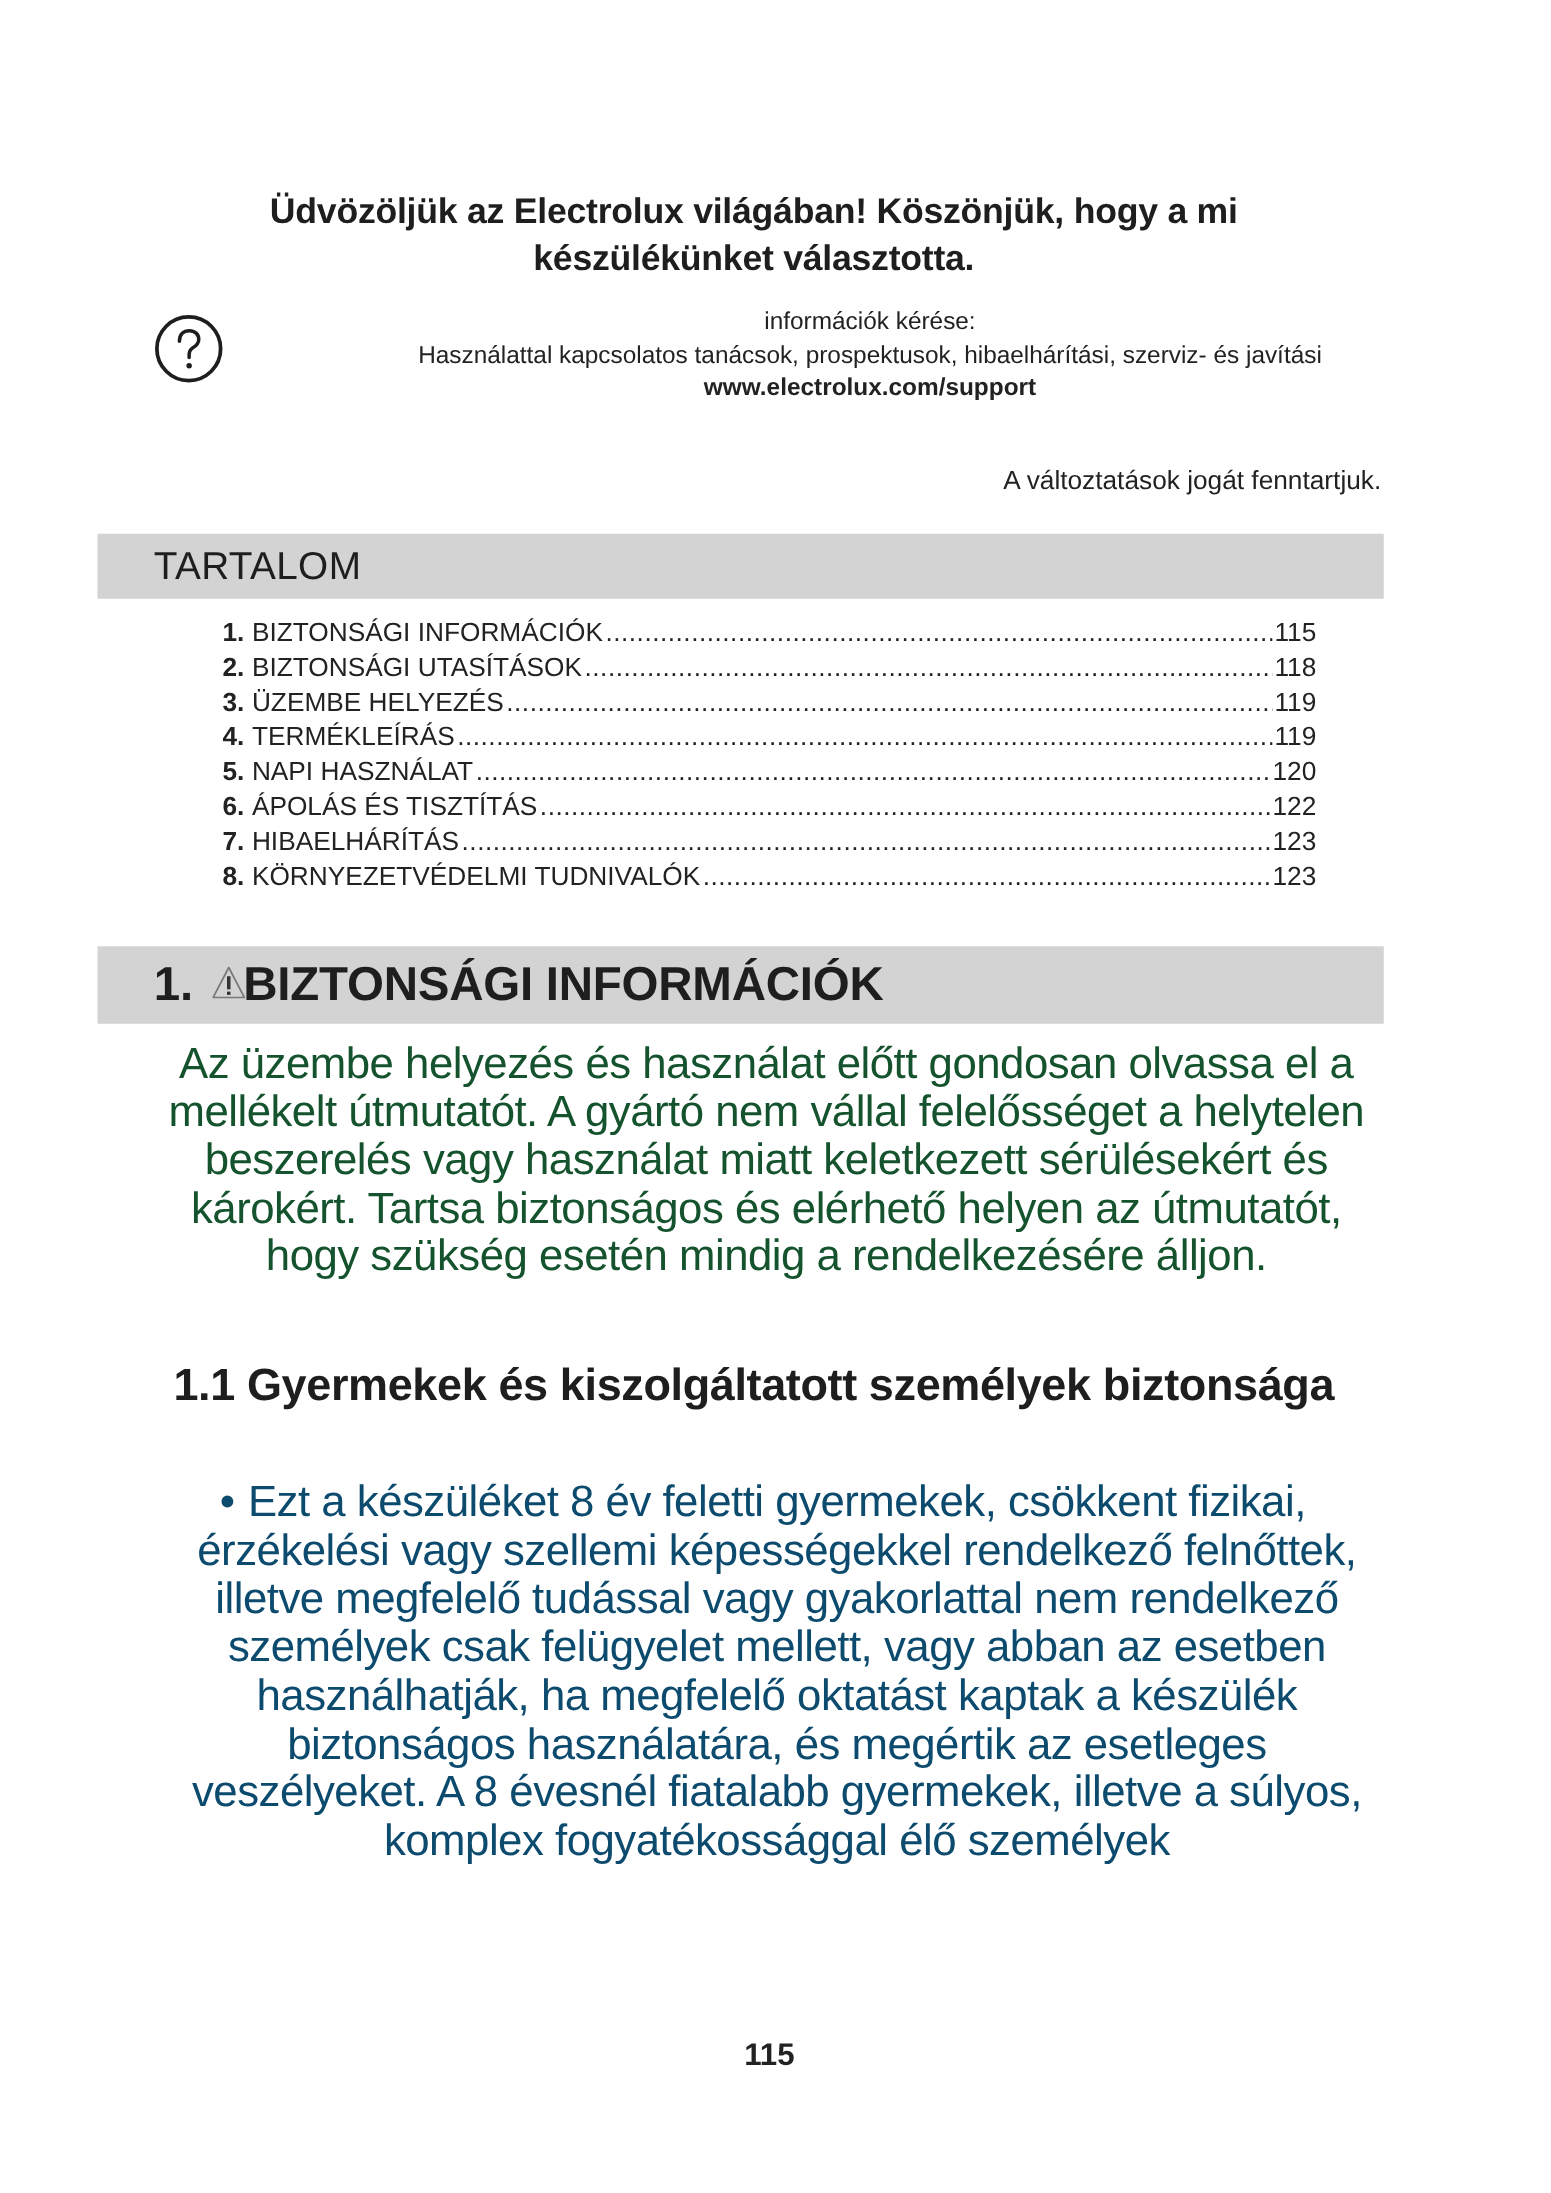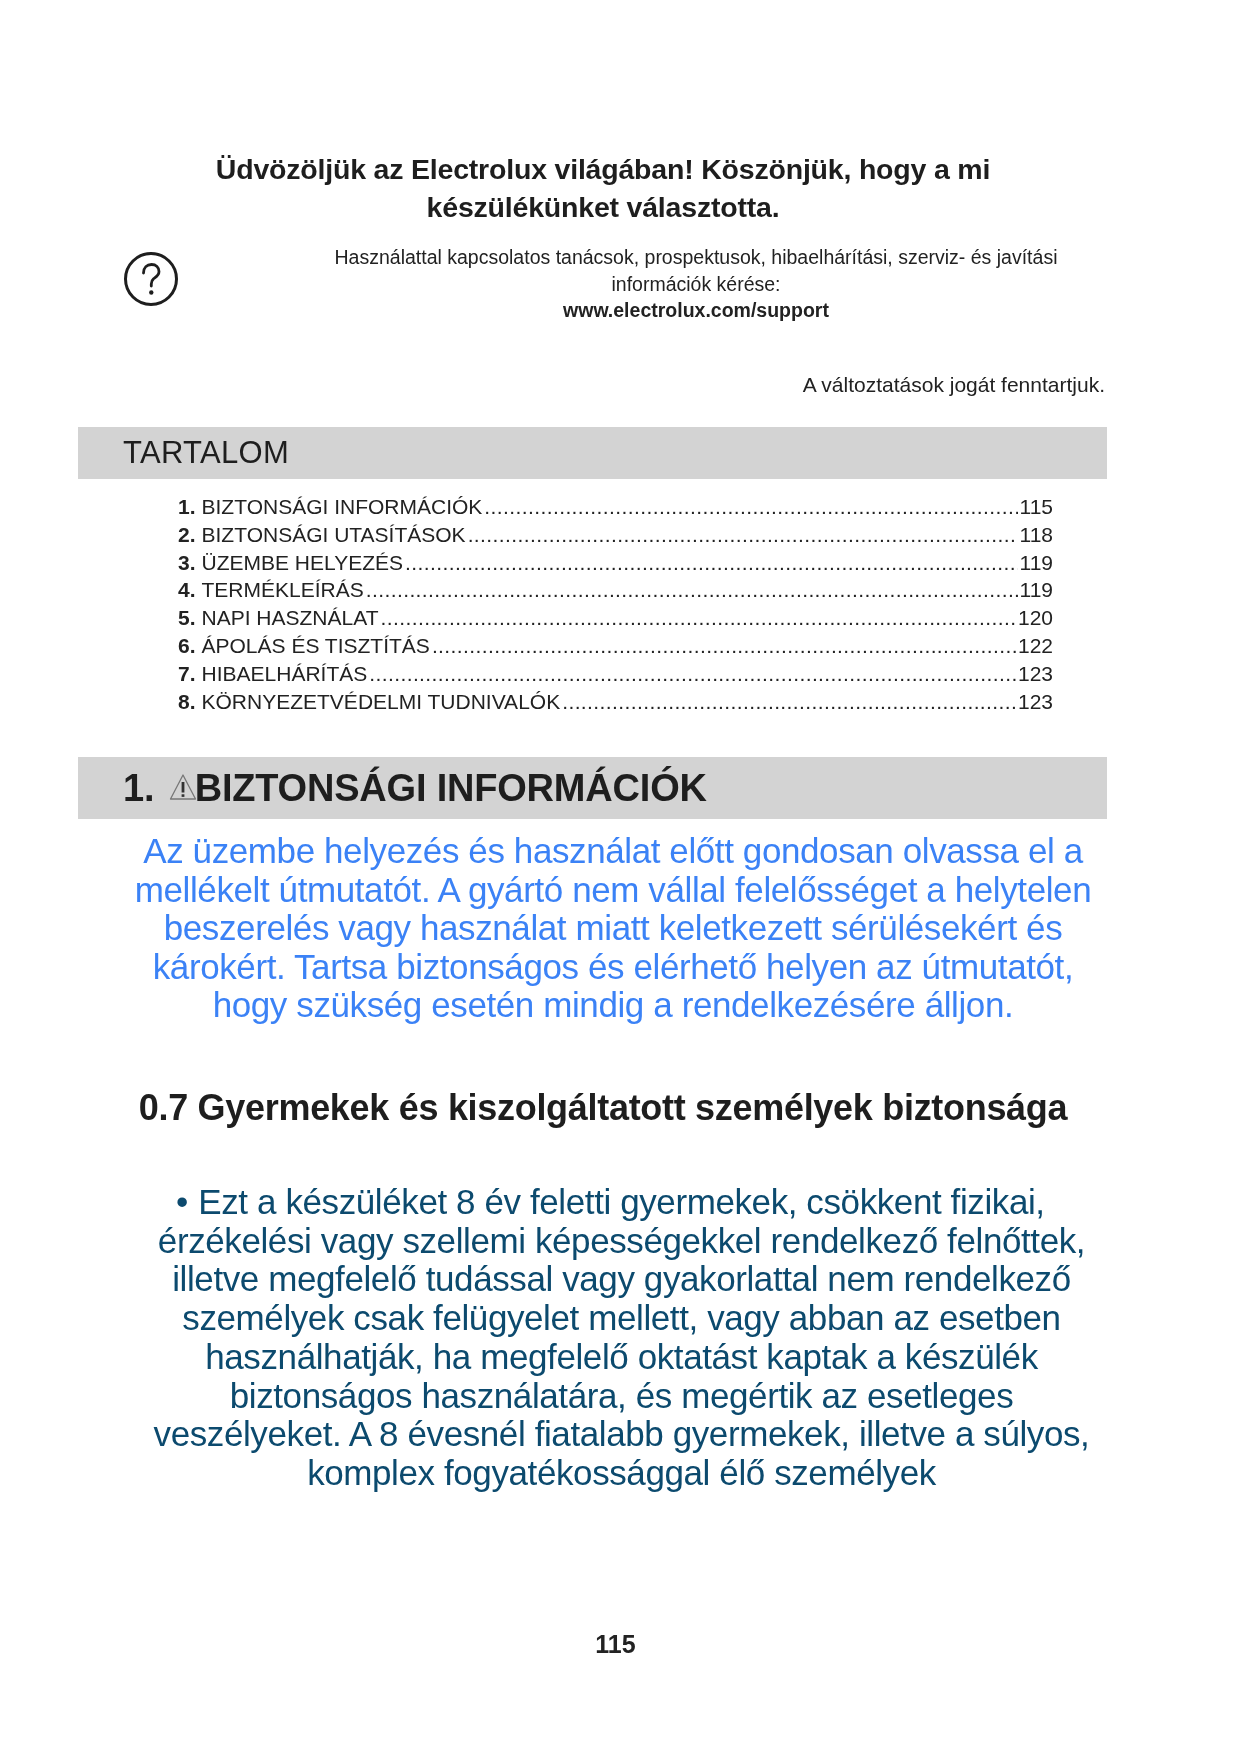--- a/index.html
+++ b/index.html
@@ -44,21 +44,21 @@
     letter-spacing: 0.4px;
   }
   .toc .page { flex: 0 0 auto; }
   .sec-bar { top: 757px; height: 62px; }
   .sec-title {
     position: absolute; left: 45px; top: 10px; font-size: 38px; font-weight: bold; letter-spacing: -0.2px; white-space: nowrap;
   }
   .sec-title .warn { display: inline-block; vertical-align: baseline; margin: 0 -2px 0 4px; }
   .body-text {
     left: 123px; top: 832px; width: 980px;
-    font-size: 35px; line-height: 38.5px; letter-spacing: -0.4px; color: #3b82f6;
+    font-size: 35px; line-height: 38.5px; letter-spacing: -0.4px; color: #14532d;
   }
   .sub-heading {
     left: 123px; top: 1088px; width: 960px;
     font-size: 36px; font-weight: bold; line-height: 39px; letter-spacing: -0.3px;
   }
   .bullets {
     left: 110px; top: 1183px; width: 990px; margin: 0; padding: 0; list-style: none;
     font-size: 35px; line-height: 38.7px; letter-spacing: -0.4px; color: #0c4a6e;
   }
   .bullets li { padding-left: 33px; text-indent: -33px; }
@@ -75,22 +75,22 @@
 
 <div class="abs help-icon">
   <svg width="56" height="56" viewBox="0 0 56 56">
     <circle cx="28" cy="28" r="25.5" fill="none" stroke="#1e1e1e" stroke-width="3"></circle>
     <path d="M20.5 22 C20.5 16.5 24 13.5 28.5 13.5 C33 13.5 36 16.5 36 20.5 C36 24.5 33 26 30.5 27.8 C29 29 28.3 30.5 28.3 33 L28.3 35" fill="none" stroke="#1e1e1e" stroke-width="2.8" stroke-linecap="round"></path>
     <circle cx="28.3" cy="41.5" r="2.2" fill="#1e1e1e"></circle>
   </svg>
 </div>
 
 <div class="abs support">
+  <div>információk kérése:</div>
   <div>Használattal kapcsolatos tanácsok, prospektusok, hibaelhárítási, szerviz- és javítási</div>
-  <div>információk kérése:</div>
   <div class="url">www.electrolux.com/support</div>
 </div>
 
 <div class="abs rights">A változtatások jogát fenntartjuk.</div>
 
 <div class="abs bar toc-bar">
   <div class="toc-title">TARTALOM</div>
 </div>
 
 <ul class="abs toc">
@@ -152,19 +152,19 @@
         <path d="M14 2 L26.5 26 L1.5 26 Z" fill="none" stroke="#777" stroke-width="1.3" stroke-linejoin="round"></path>
         <rect x="12.6" y="9" width="2.8" height="10.5" fill="#333"></rect>
         <rect x="12.6" y="21.3" width="2.8" height="2.6" fill="#333"></rect>
       </svg>
     </span><span>BIZTONSÁGI INFORMÁCIÓK</span>
   </div>
 </div>
 
 <div class="abs body-text">Az üzembe helyezés és használat előtt gondosan olvassa el a mellékelt útmutatót. A gyártó nem vállal felelősséget a helytelen beszerelés vagy használat miatt keletkezett sérülésekért és károkért. Tartsa biztonságos és elérhető helyen az útmutatót, hogy szükség esetén mindig a rendelkezésére álljon.</div>
 
-<div class="abs sub-heading">0.7 Gyermekek és kiszolgáltatott személyek biztonsága</div>
+<div class="abs sub-heading">1.1 Gyermekek és kiszolgáltatott személyek biztonsága</div>
 
 <ul class="abs bullets">
   <li><span class="dot">•</span><span>Ezt a készüléket 8 év feletti gyermekek, csökkent fizikai, érzékelési vagy szellemi képességekkel rendelkező felnőttek, illetve megfelelő tudással vagy gyakorlattal nem rendelkező személyek csak felügyelet mellett, vagy abban az esetben használhatják, ha megfelelő oktatást kaptak a készülék biztonságos használatára, és megértik az esetleges veszélyeket. A 8 évesnél fiatalabb gyermekek, illetve a súlyos, komplex fogyatékossággal élő személyek</span></li>
 </ul>
 
 <div class="abs page-number">115</div>
 
 </body></html>

